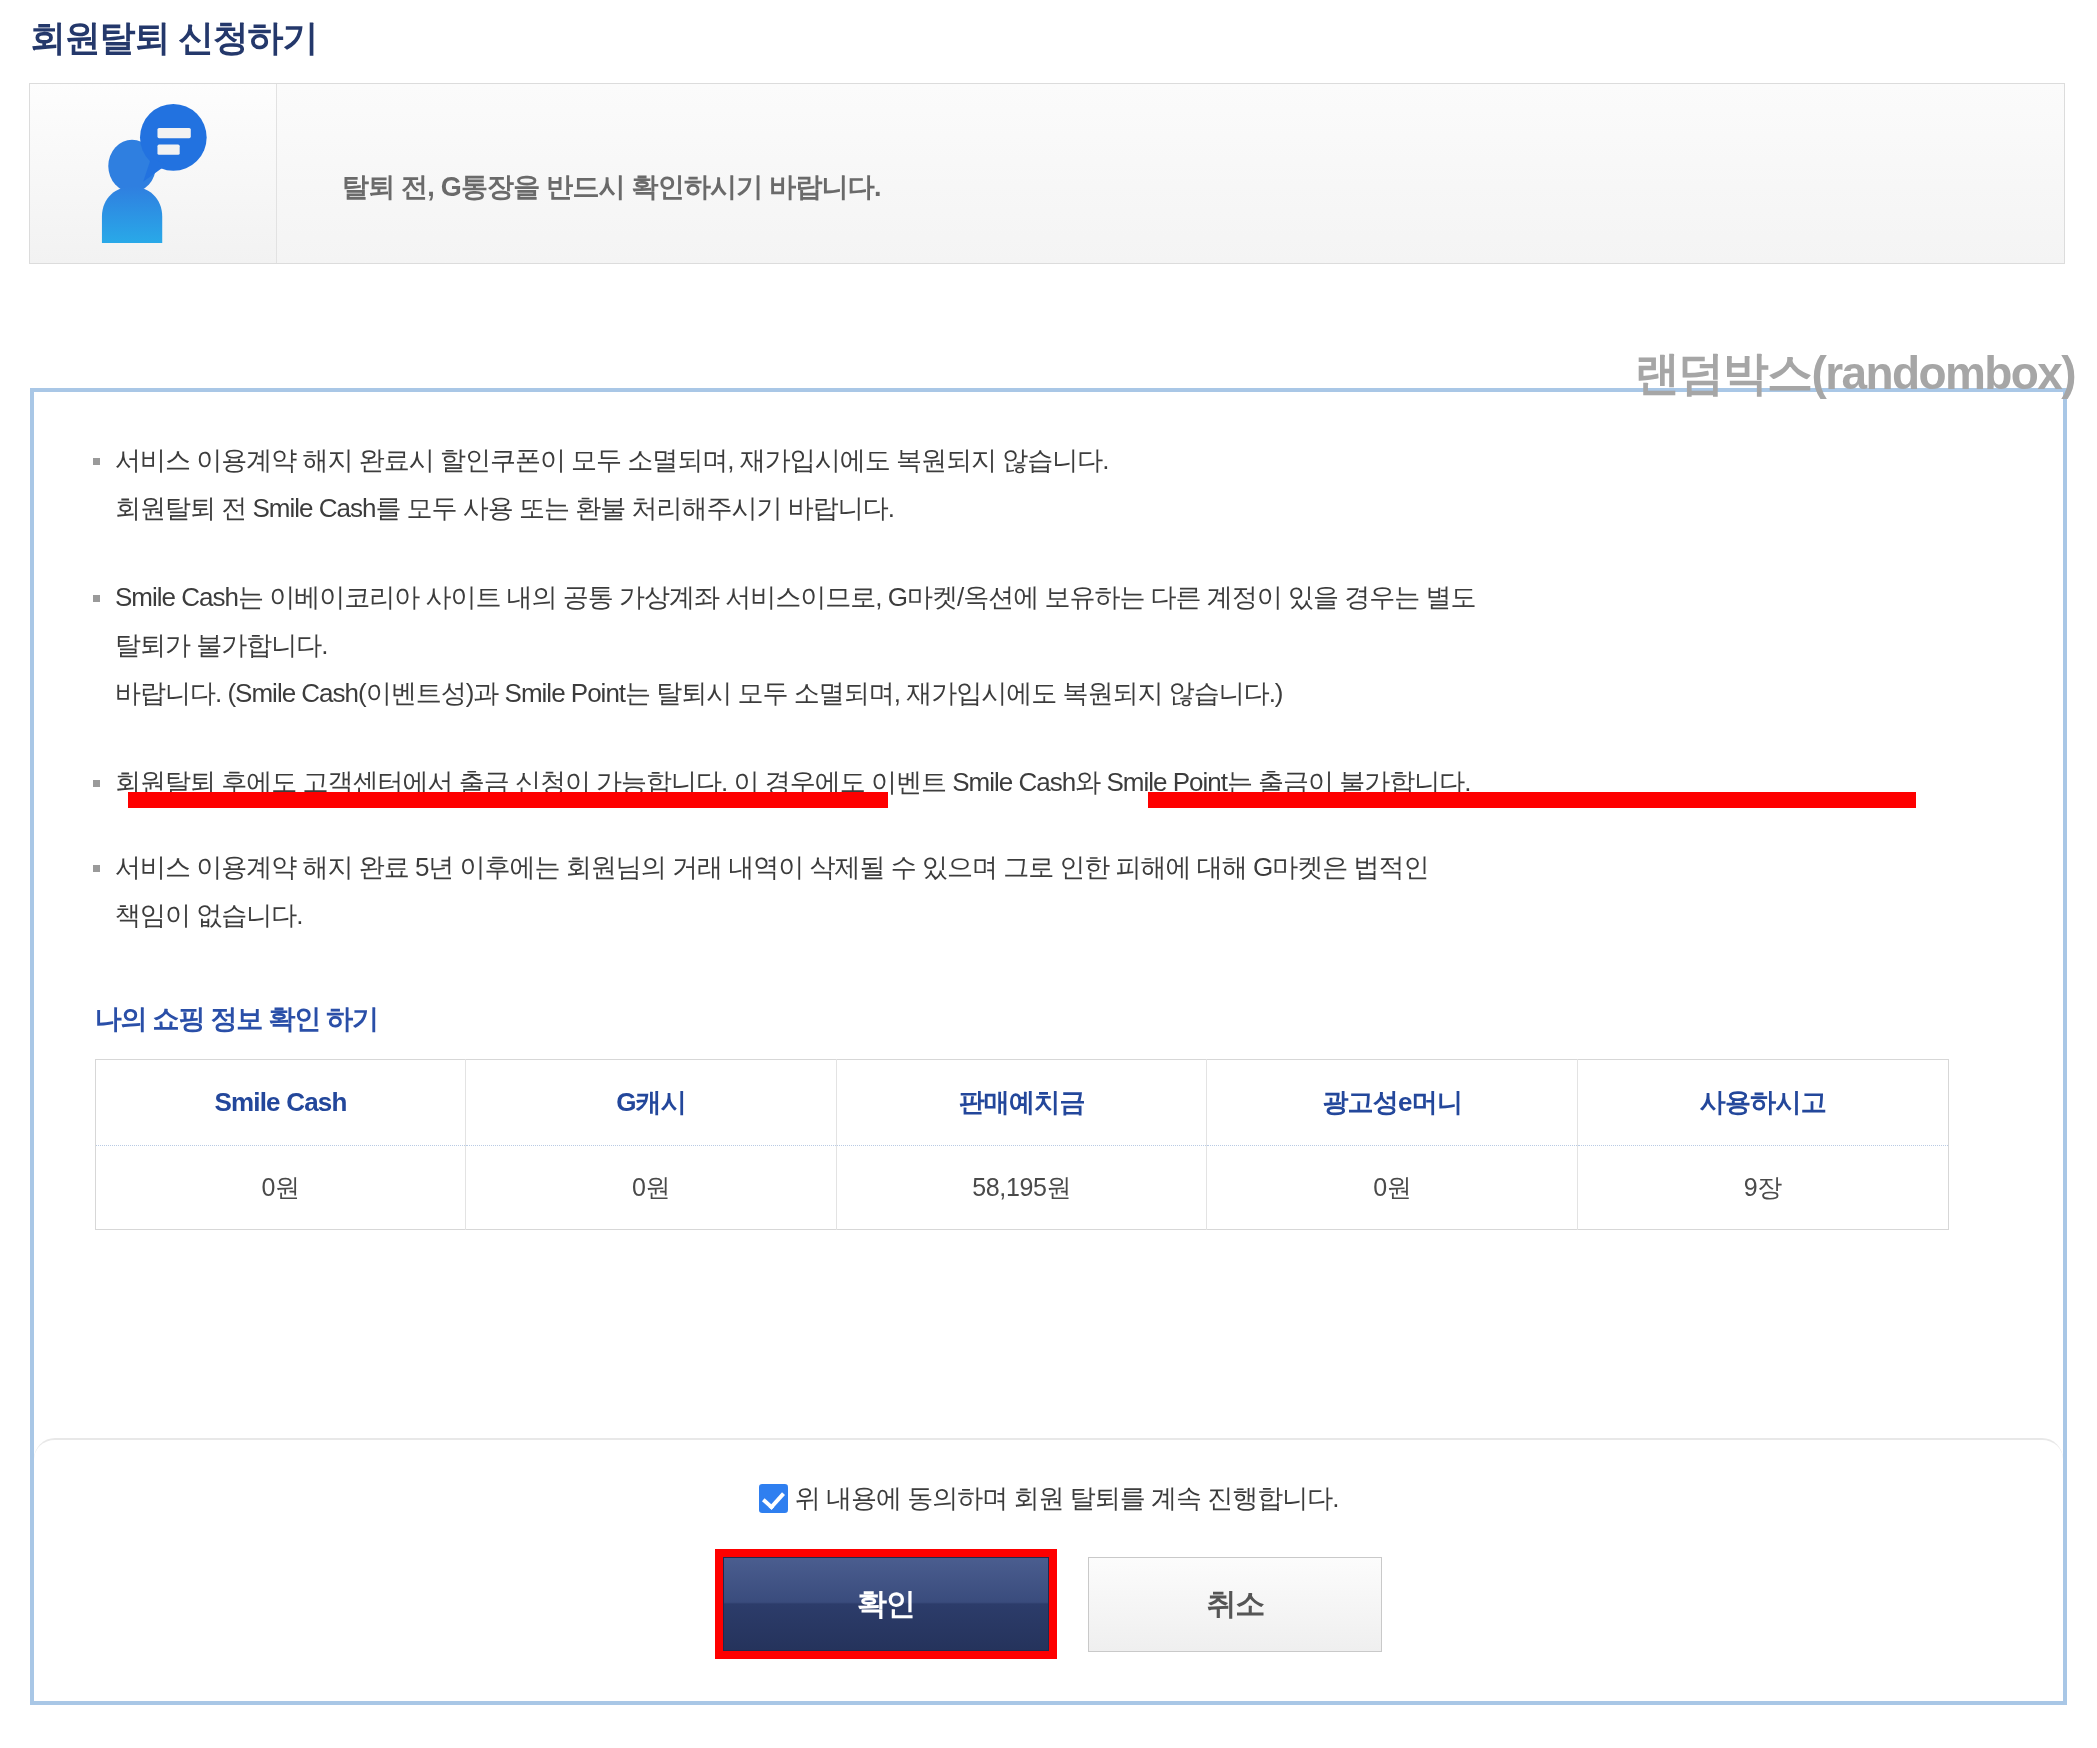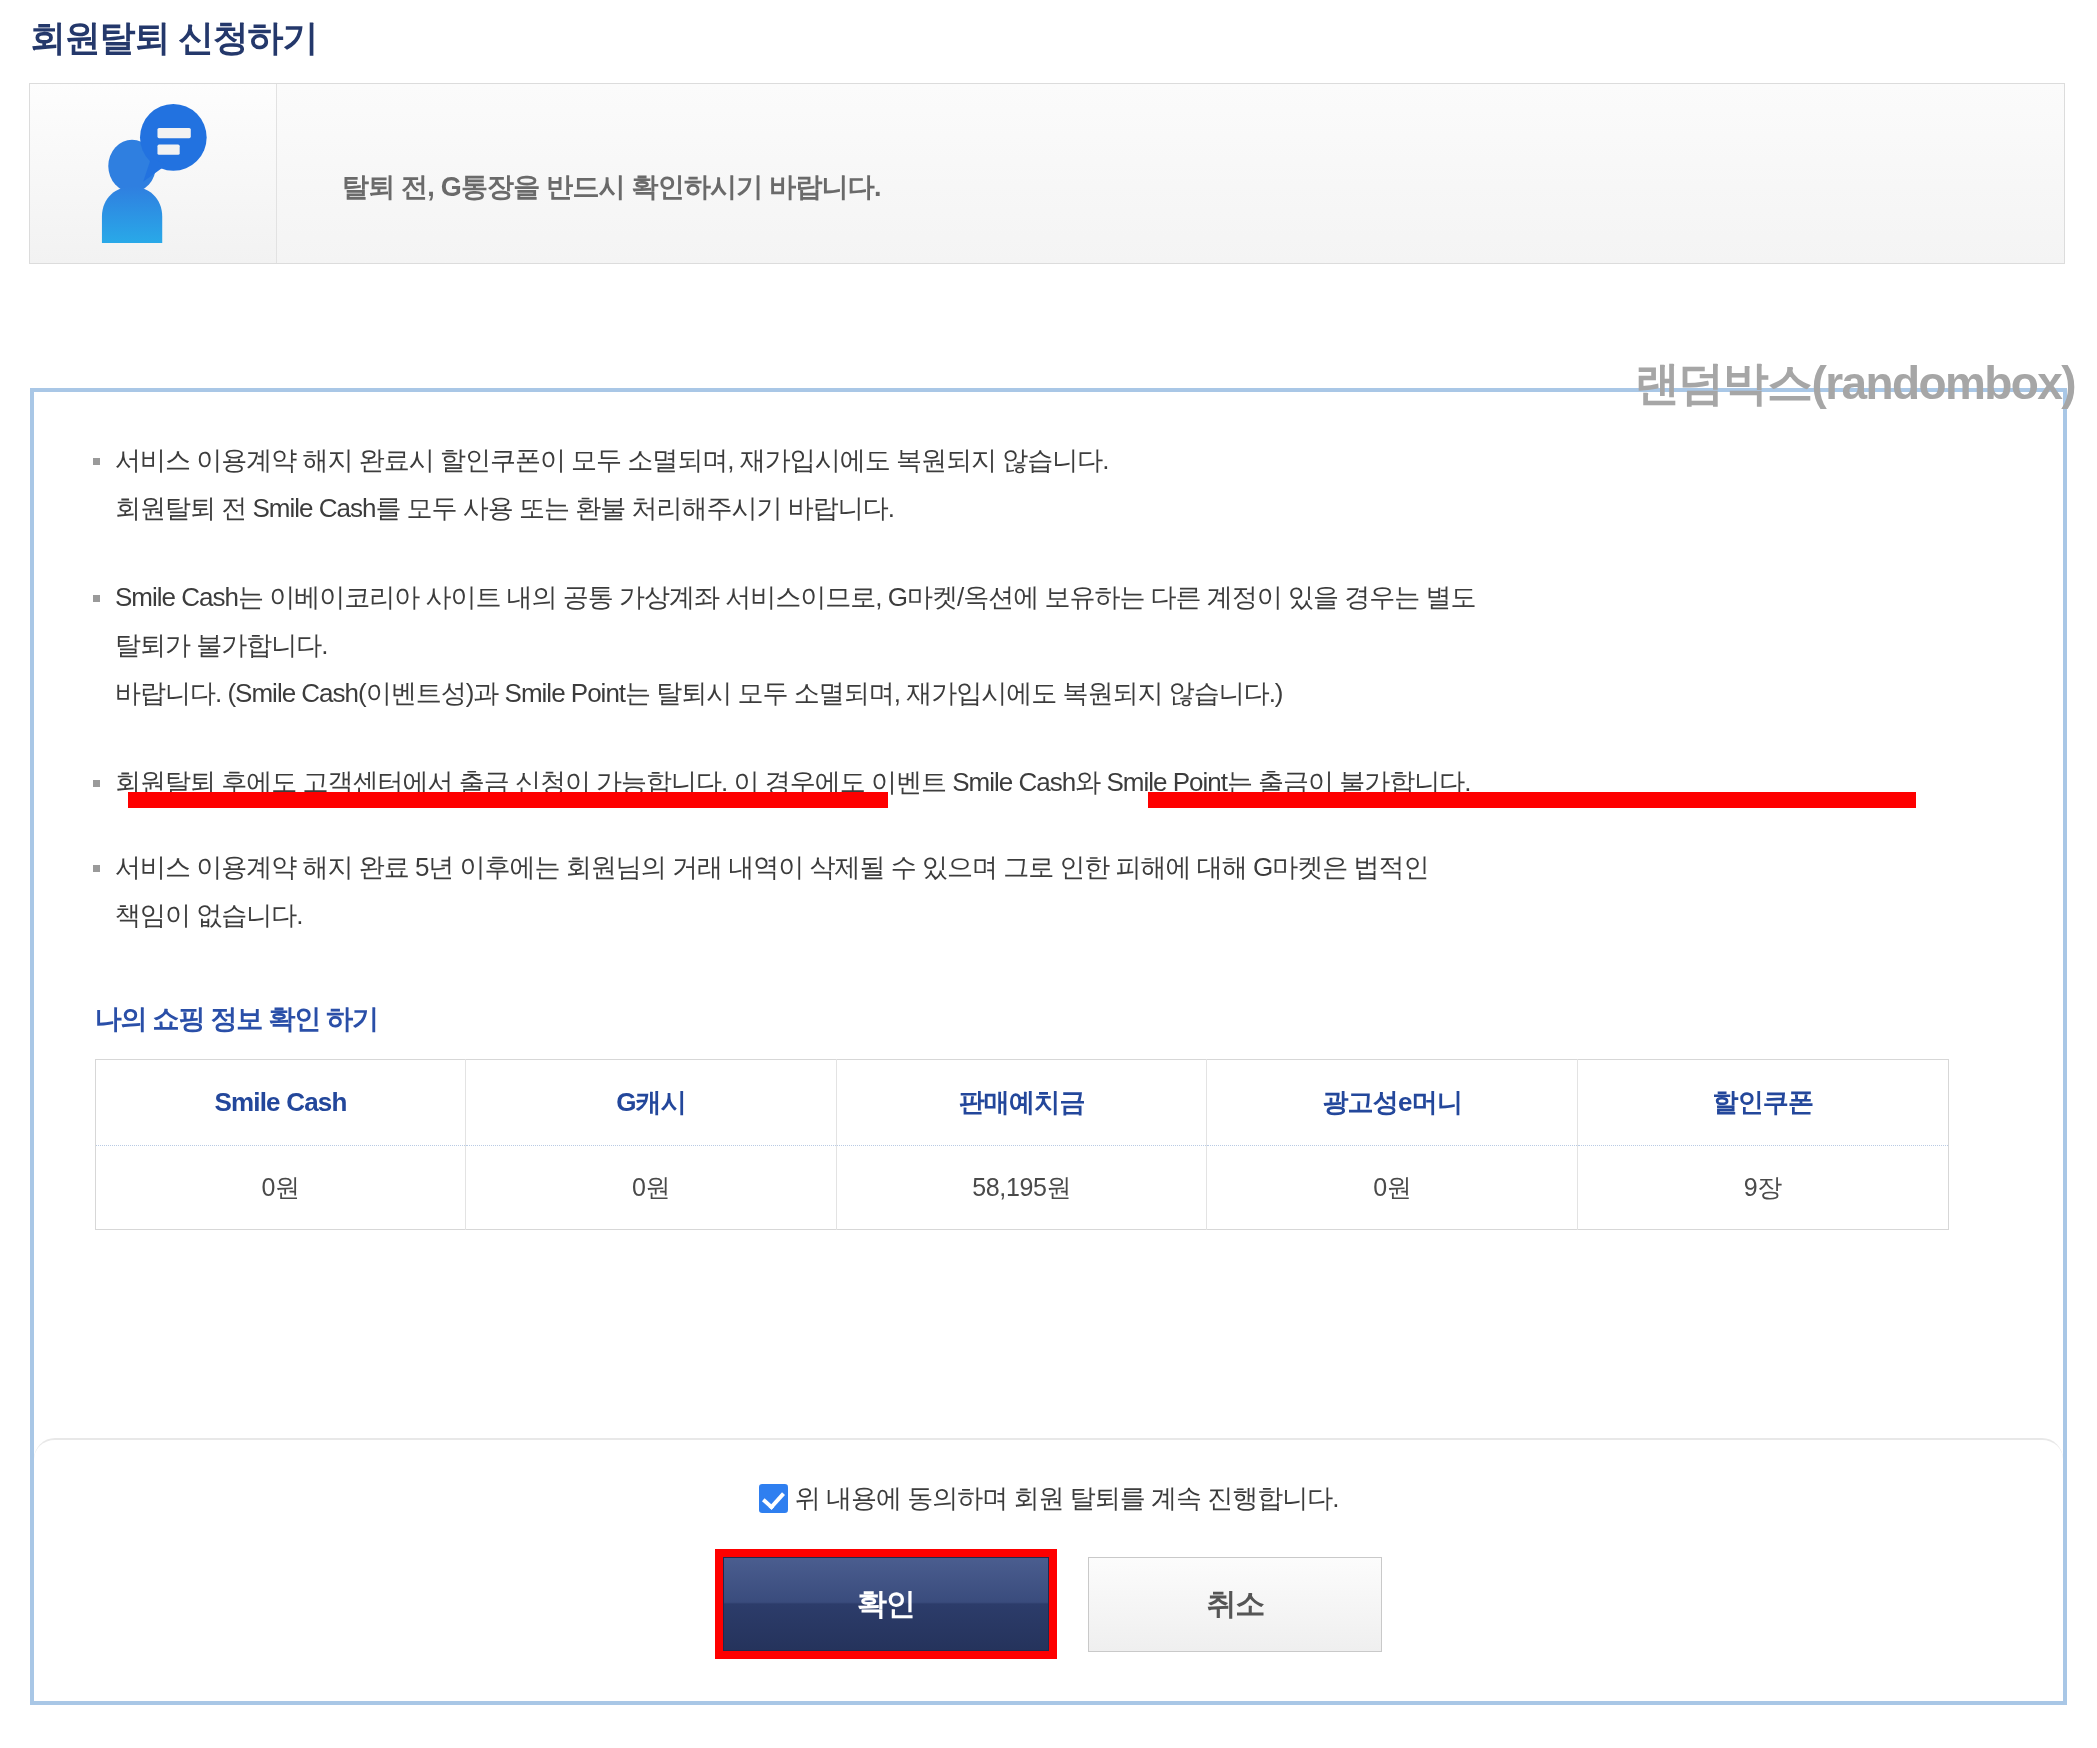--- a/index.html
+++ b/index.html
@@ -59,21 +59,21 @@
     color: #6a6a6a;
     font-weight: bold;
     padding-left: 65px;
     margin-top: 28px;
   }
 
   
   .watermark {
     position: absolute;
     right: 22px;
-    top: 360px;
+    top: 350px;
     font-size: 46px;
     font-weight: bold;
     color: #a6a6a6;
     letter-spacing: -1.6px;
     z-index: 30;
     white-space: nowrap;
     line-height: 1;
   }
 
   
@@ -290,21 +290,21 @@
 
     <div class="shop-heading">나의 쇼핑 정보 확인 하기</div>
 
     <table class="shop-table">
       <thead>
         <tr>
           <th>Smile Cash</th>
           <th>G캐시</th>
           <th>판매예치금</th>
           <th>광고성e머니</th>
-          <th>할인쿠폰</th>
+          <th>사용하시고</th>
         </tr>
       </thead>
       <tbody>
         <tr>
           <td>0원</td>
           <td>0원</td>
           <td>58,195원</td>
           <td>0원</td>
           <td>9장</td>
         </tr>

